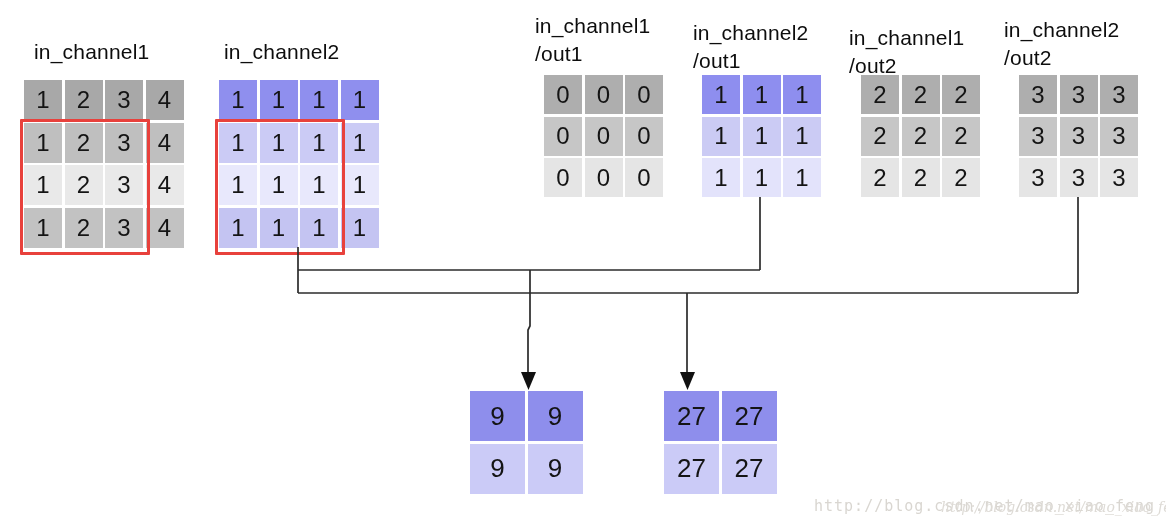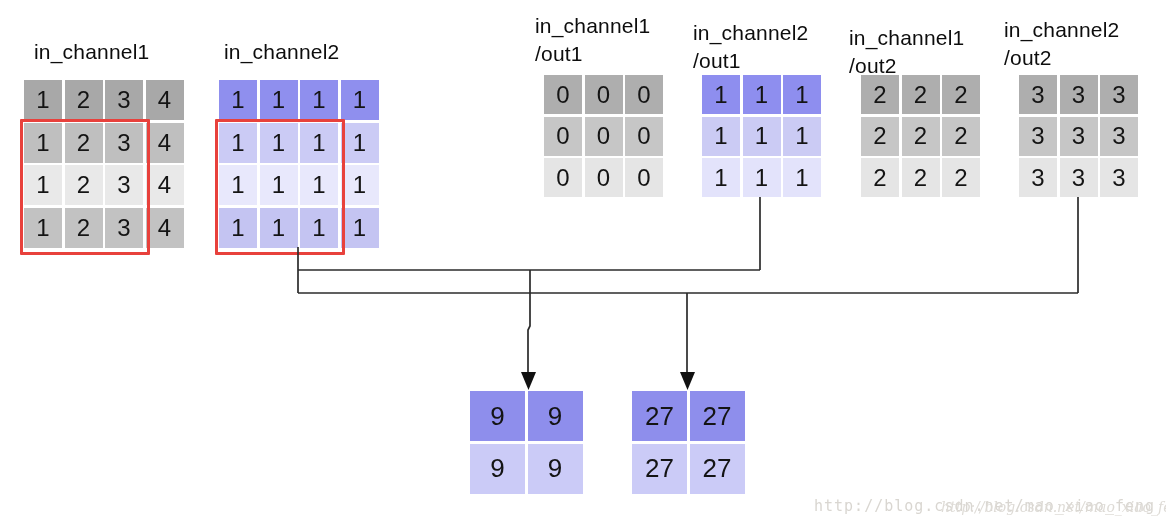--- a/index.html
+++ b/index.html
@@ -216,21 +216,21 @@
     <div class="mrow s1">
       <div class="cell">9</div>
       <div class="cell">9</div>
     </div>
     <div class="mrow s2">
       <div class="cell">9</div>
       <div class="cell">9</div>
     </div>
   </div>
 
-  <div class="mat mat2" style="left:632px;top:391px;">
+  <div class="mat mat2" style="left:664px;top:391px;">
     <div class="mrow s1">
       <div class="cell">27</div>
       <div class="cell">27</div>
     </div>
     <div class="mrow s2">
       <div class="cell">27</div>
       <div class="cell">27</div>
     </div>
   </div>
 

